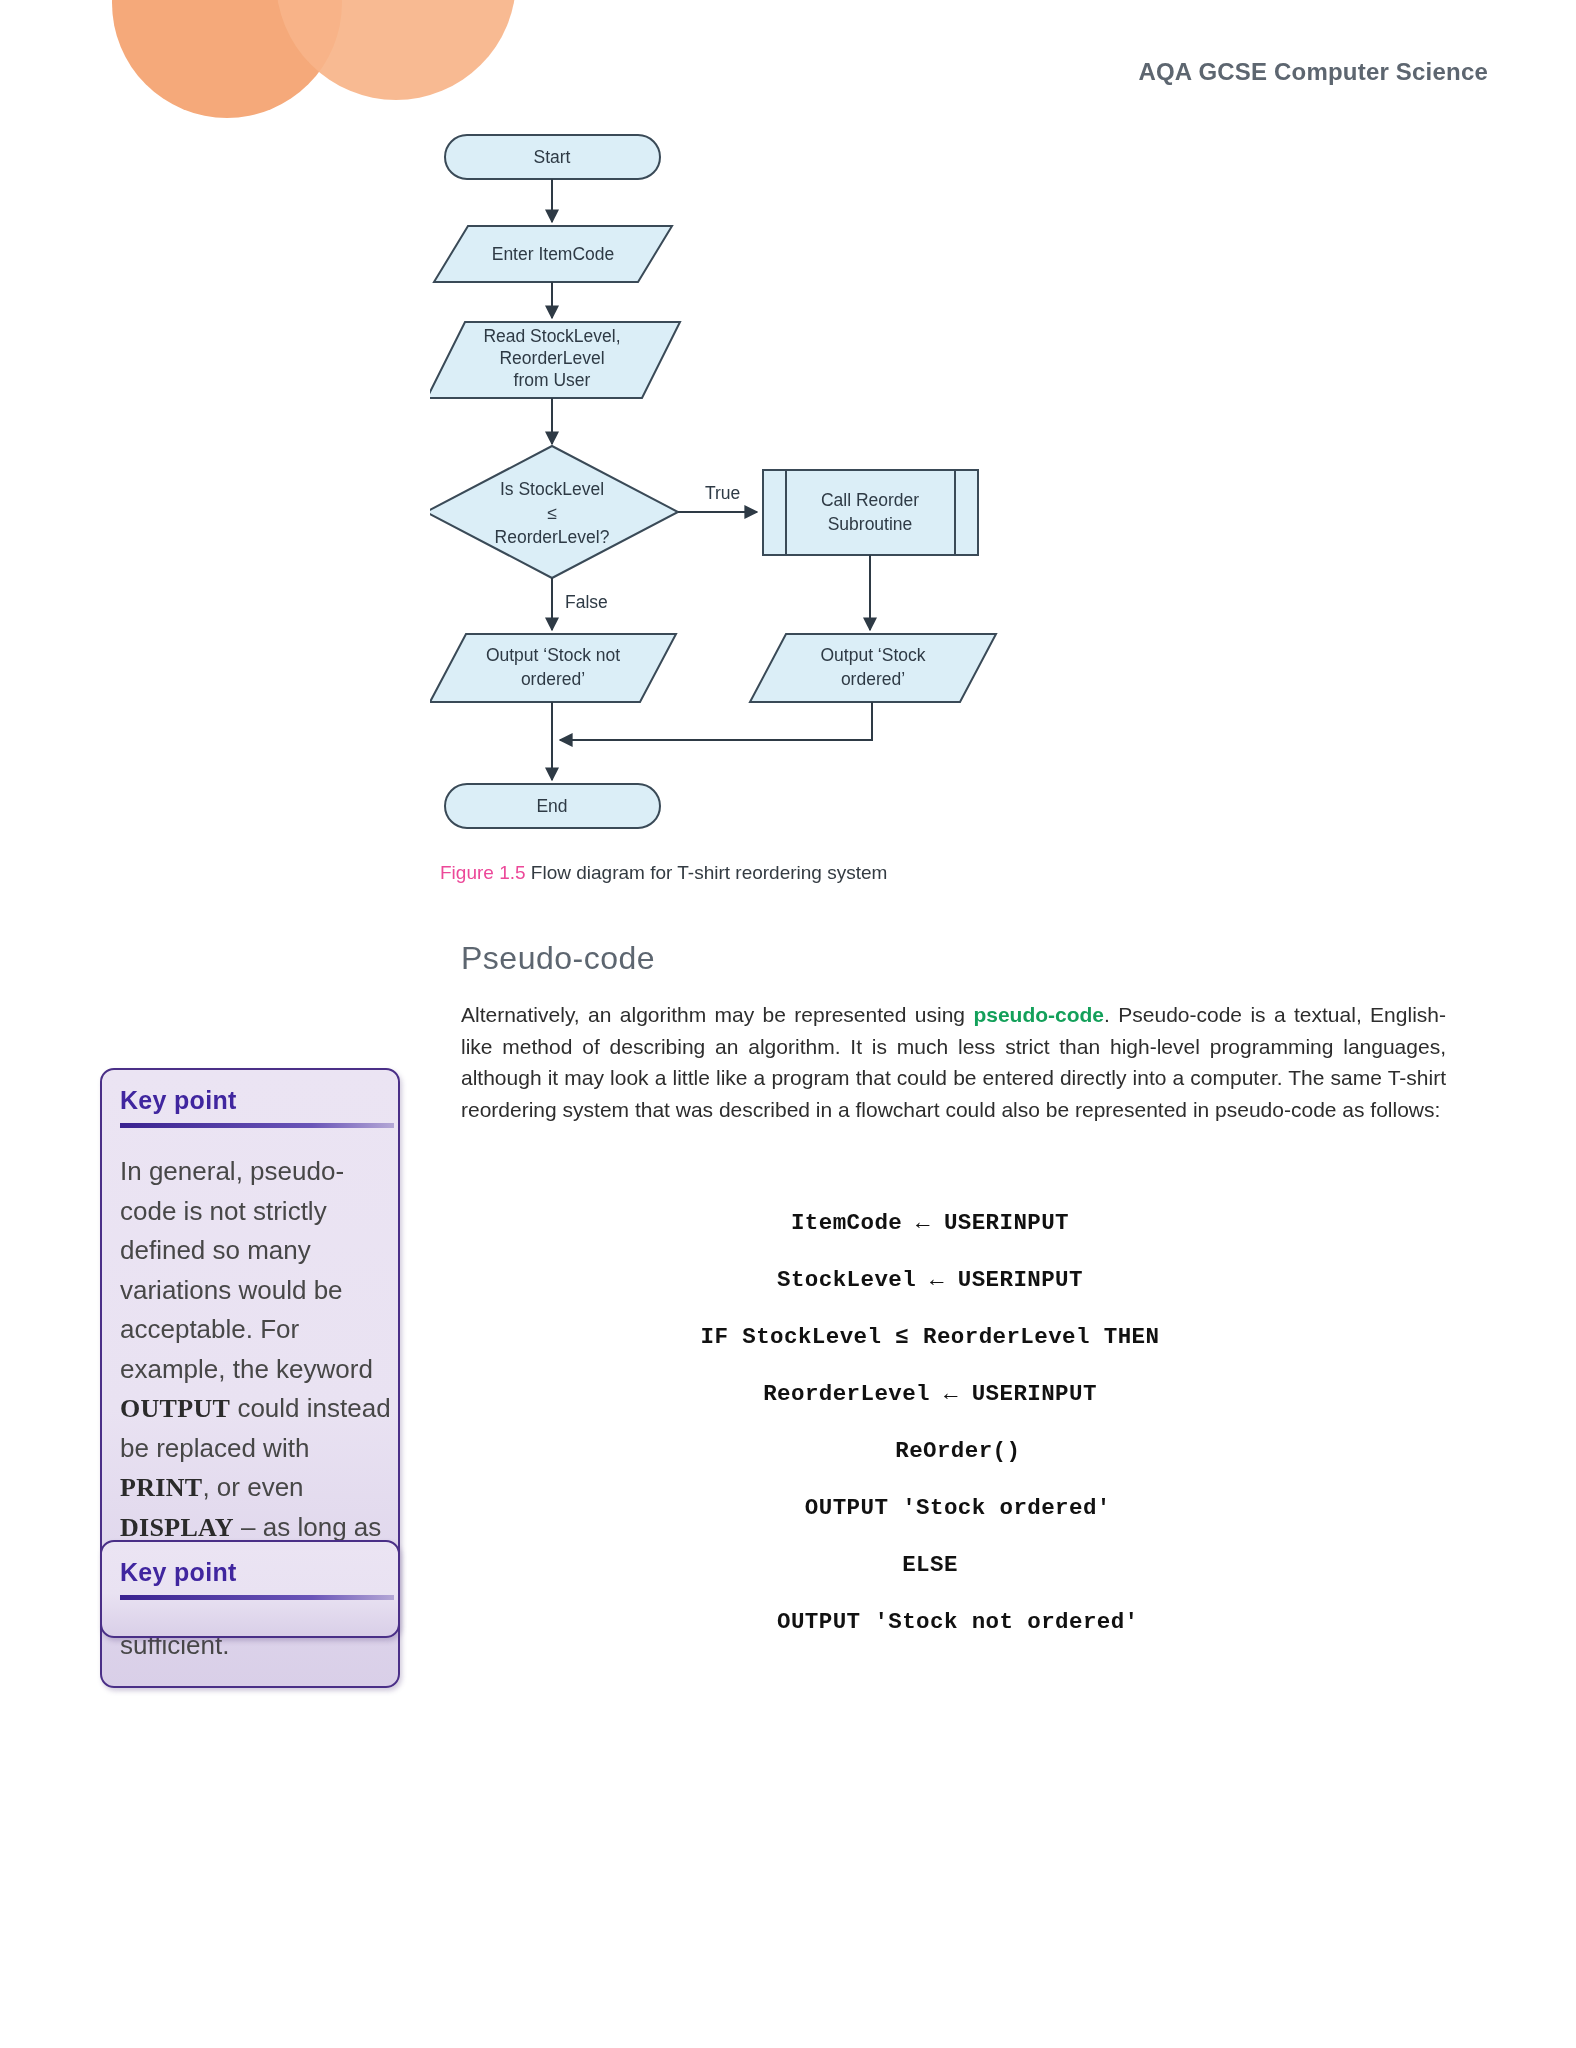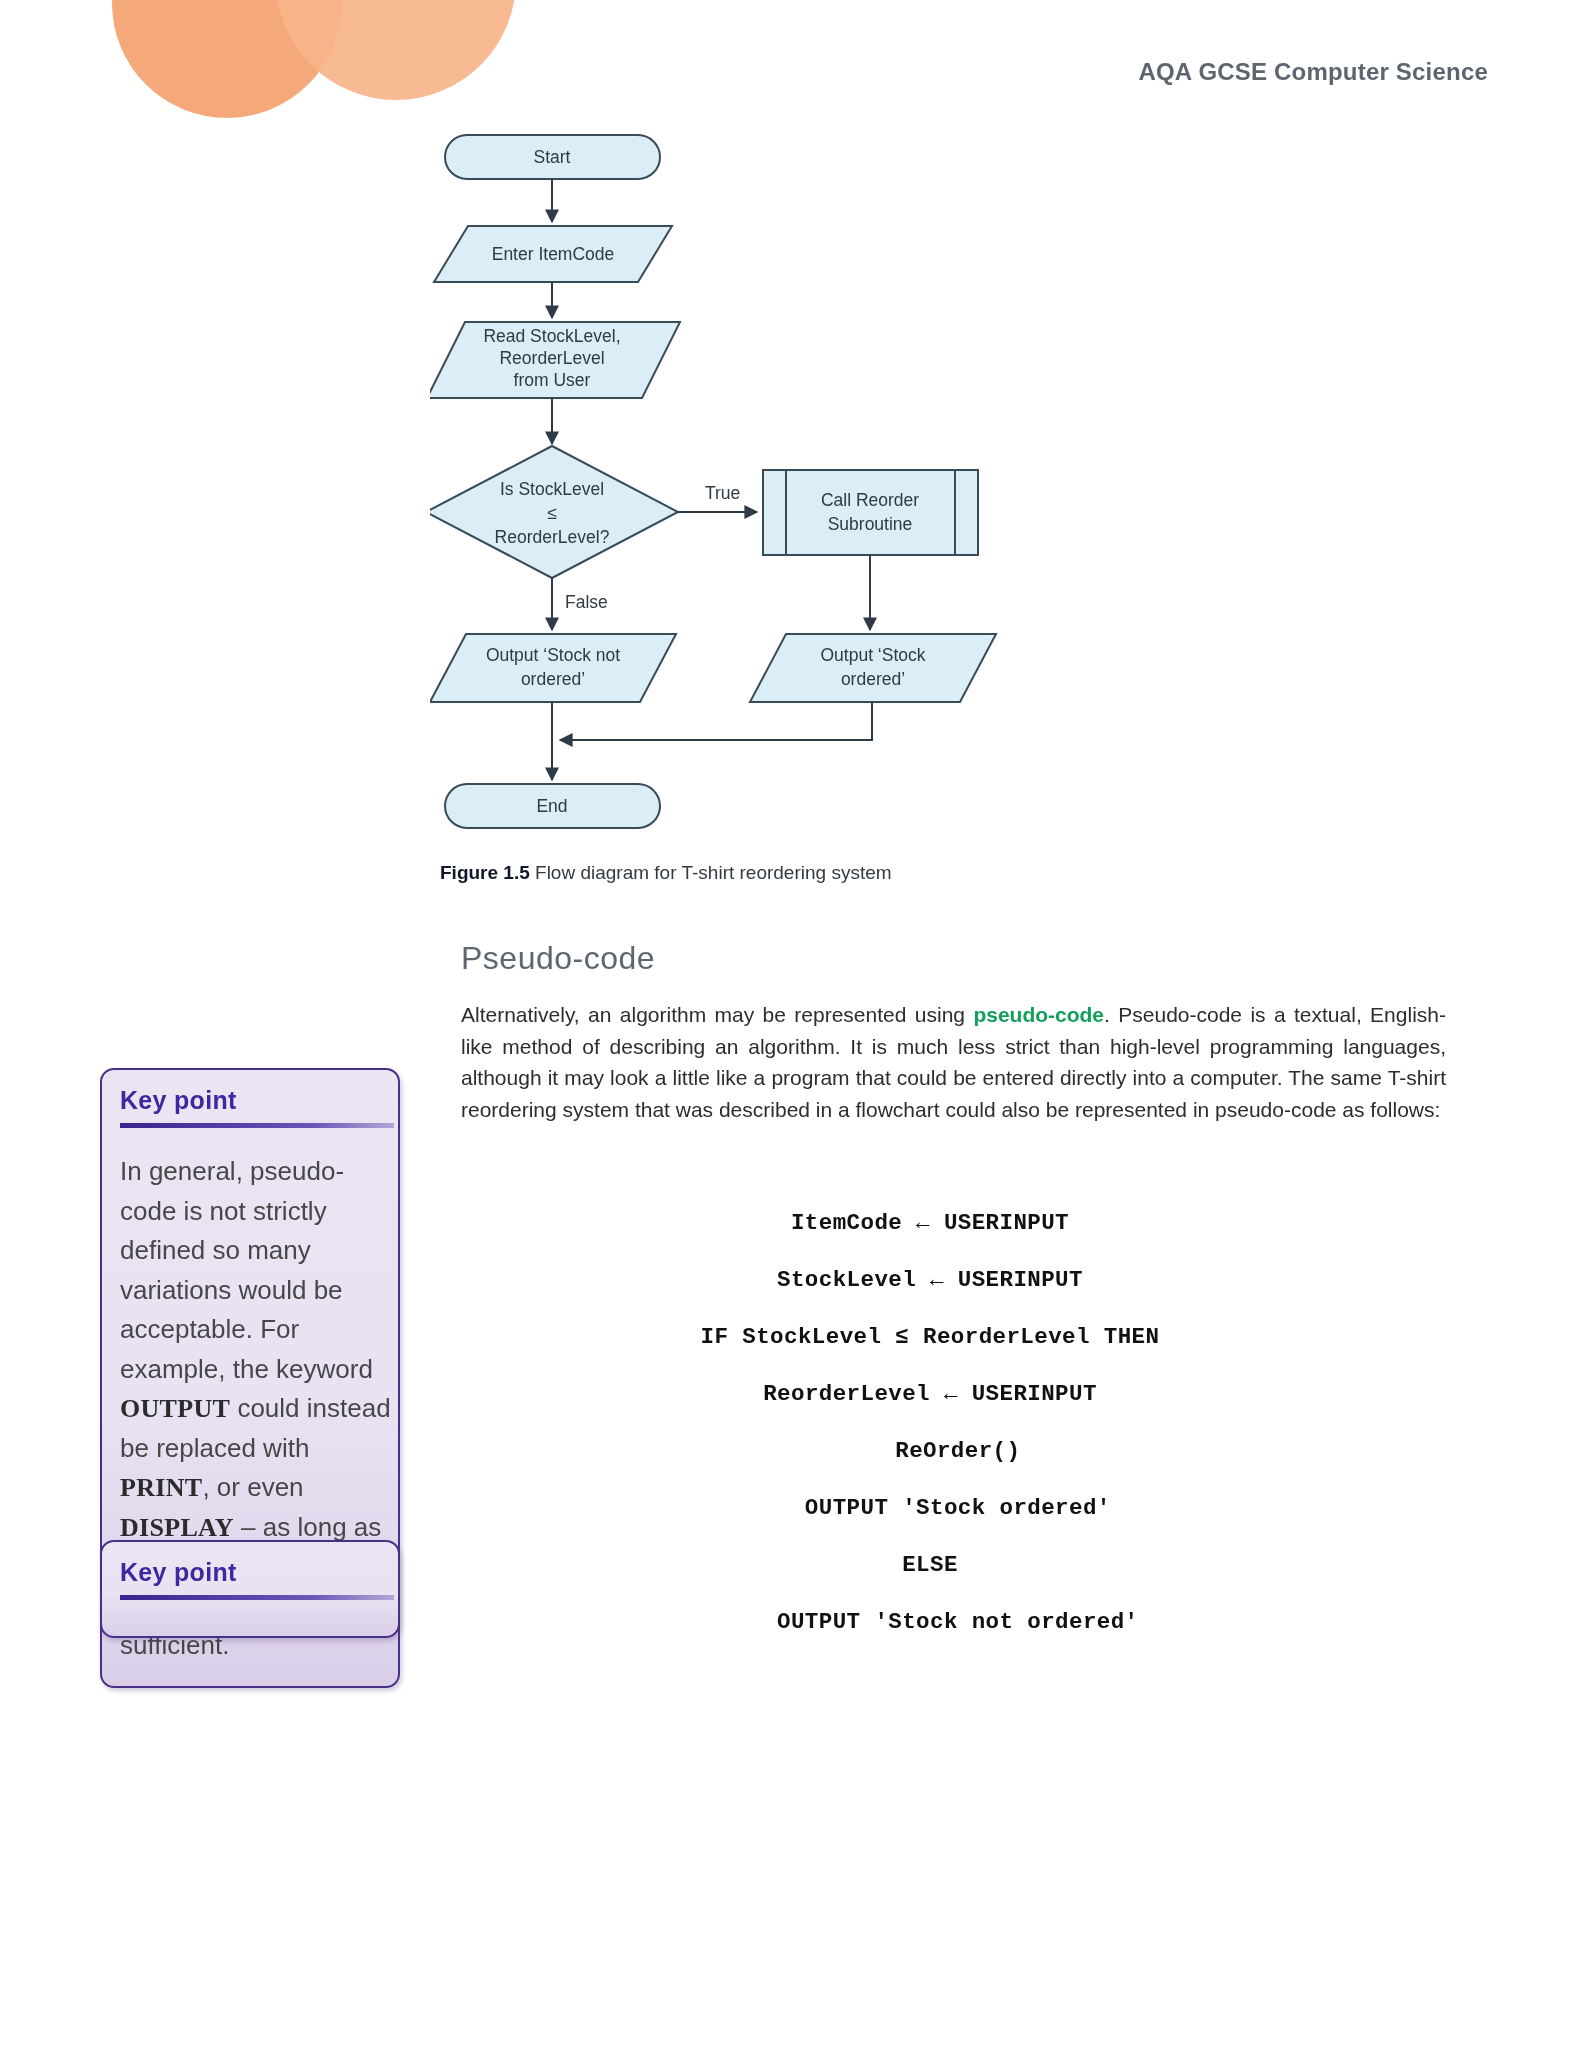--- a/index.html
+++ b/index.html
@@ -95,21 +95,21 @@
     fill: #2e3a45;
   }
 
   .fig-caption {
     position: absolute;
     left: 440px;
     top: 862px;
     font-size: 19px;
     color: #333b42;
   }
-  .fig-caption b { font-weight: bold; color: #0f172a; }
+  .fig-caption b { font-weight: normal; color: #ec4899; }
 
   
   #main-col {
     position: absolute;
     left: 440px;
     top: 940px;
     width: 985px;
     margin-left: 21px;
   }
 

